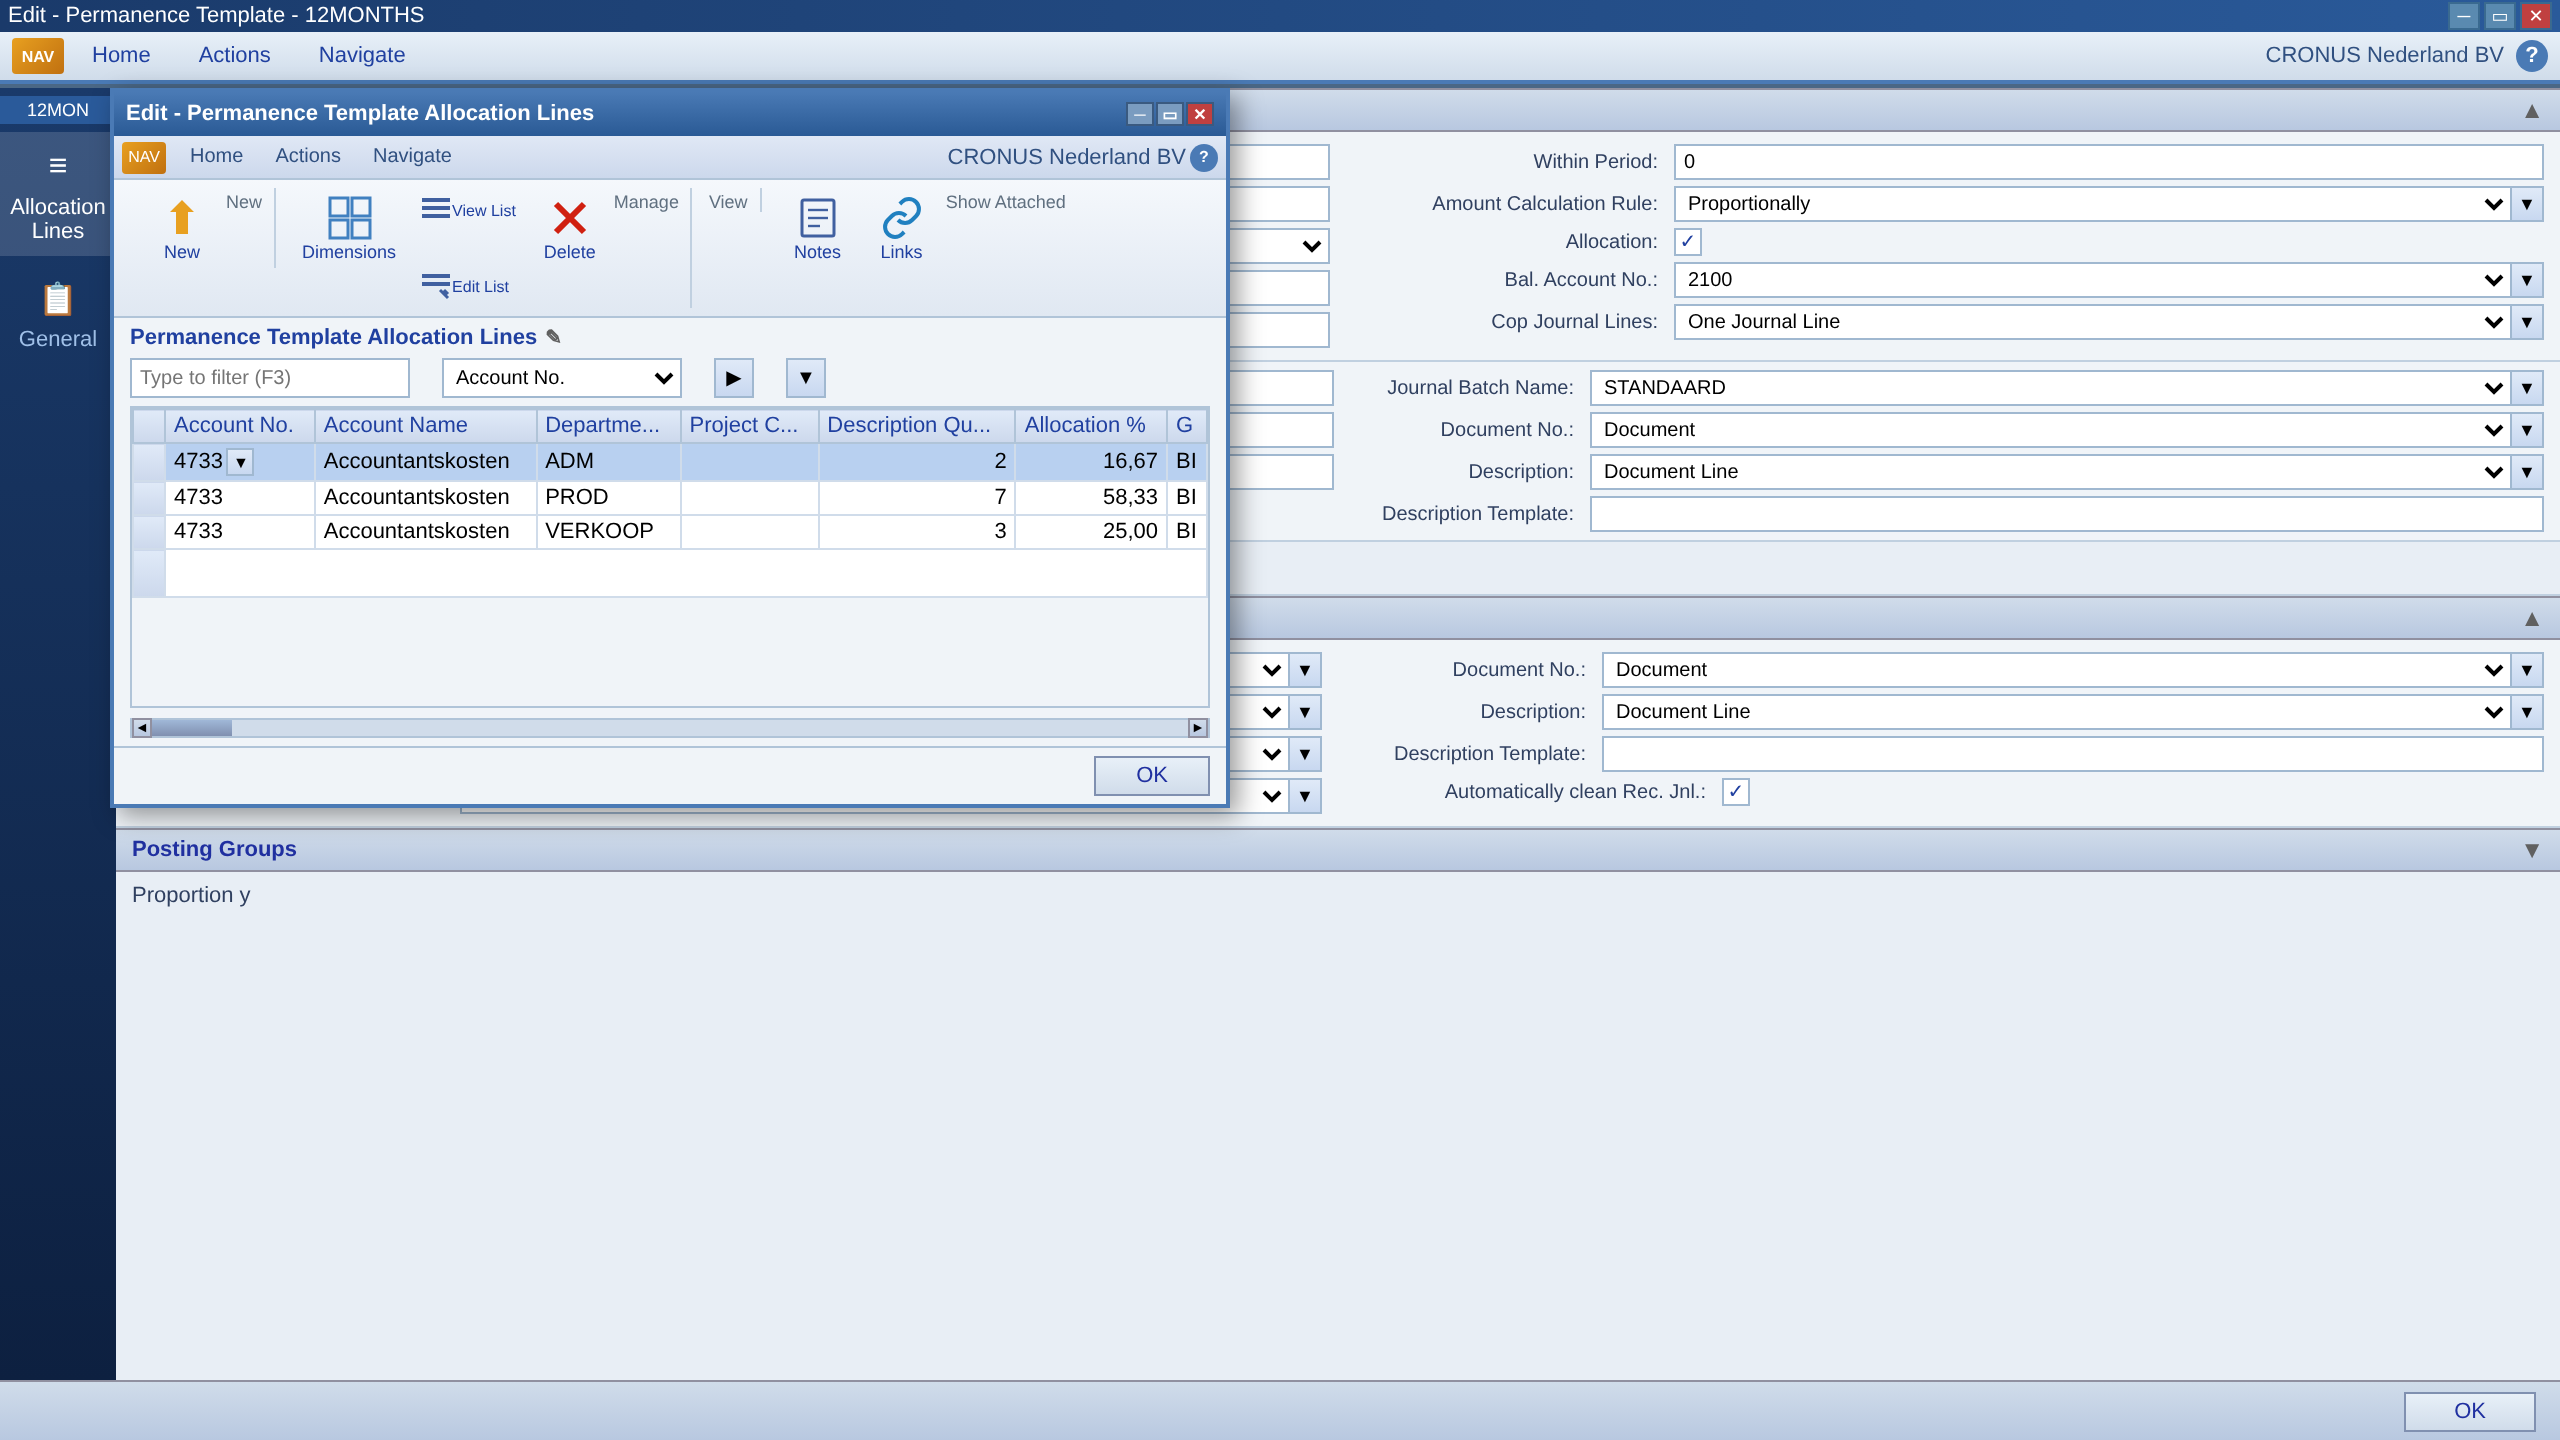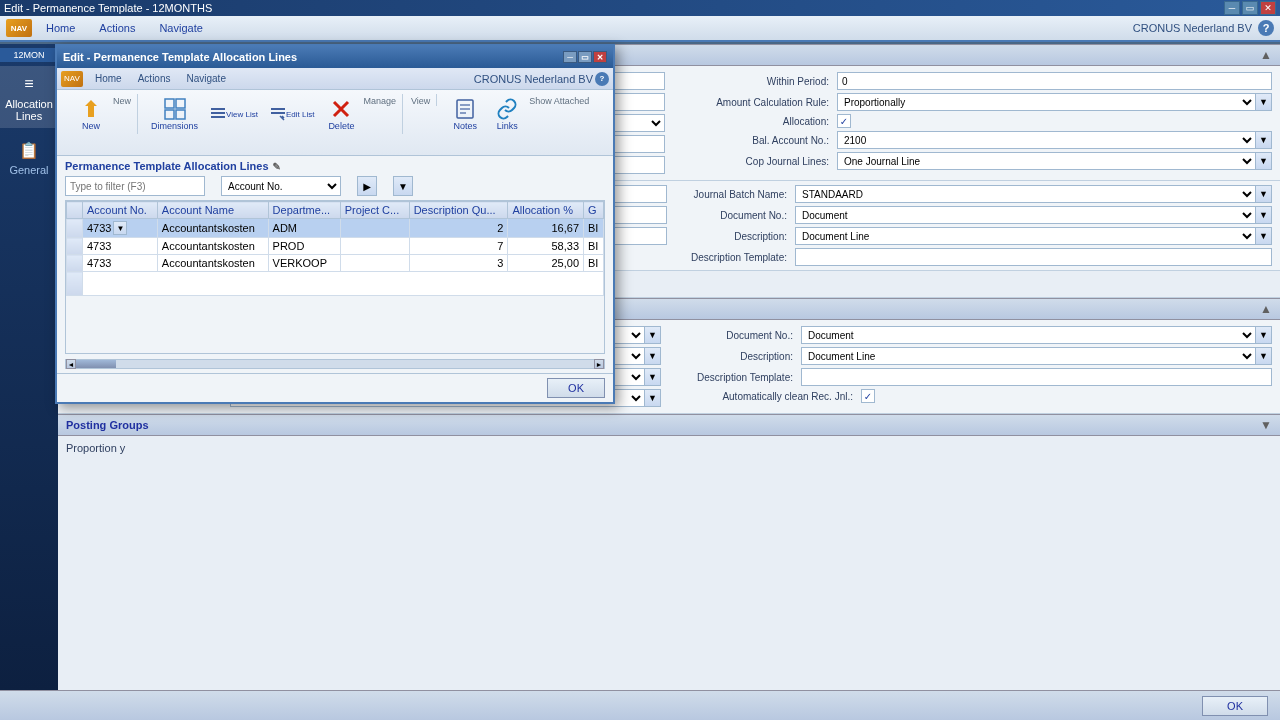--- a/index.html
+++ b/index.html
@@ -590,21 +590,21 @@
             <div class="btn-icon">
               <svg width="24" height="24" viewBox="0 0 24 24">
                 <rect x="2" y="2" width="9" height="9" fill="none" stroke="#4080c0" stroke-width="1.5"></rect>
                 <rect x="13" y="2" width="9" height="9" fill="none" stroke="#4080c0" stroke-width="1.5"></rect>
                 <rect x="2" y="13" width="9" height="9" fill="none" stroke="#4080c0" stroke-width="1.5"></rect>
                 <rect x="13" y="13" width="9" height="9" fill="none" stroke="#4080c0" stroke-width="1.5"></rect>
               </svg>
             </div>
             <span class="btn-label">Dimensions</span>
           </div>
-          <div style="display:flex;flex-direction:row;gap:2px;">
+          <div style="display:flex;flex-direction:column;gap:16px;">
             <div class="toolbar-btn" style="flex-direction:row;min-width:auto;font-size:9px;">
               <div class="btn-icon" style="width:16px;height:16px;">
                 <svg width="16" height="16" viewBox="0 0 16 16">
                     <rect x="1" y="2" width="14" height="2" fill="#4060a0"></rect>
                     <rect x="1" y="6" width="14" height="2" fill="#4060a0"></rect>
                     <rect x="1" y="10" width="14" height="2" fill="#4060a0"></rect>
                   </svg>
               </div>
               <span style="font-size:8px;">View List</span>
             </div>

